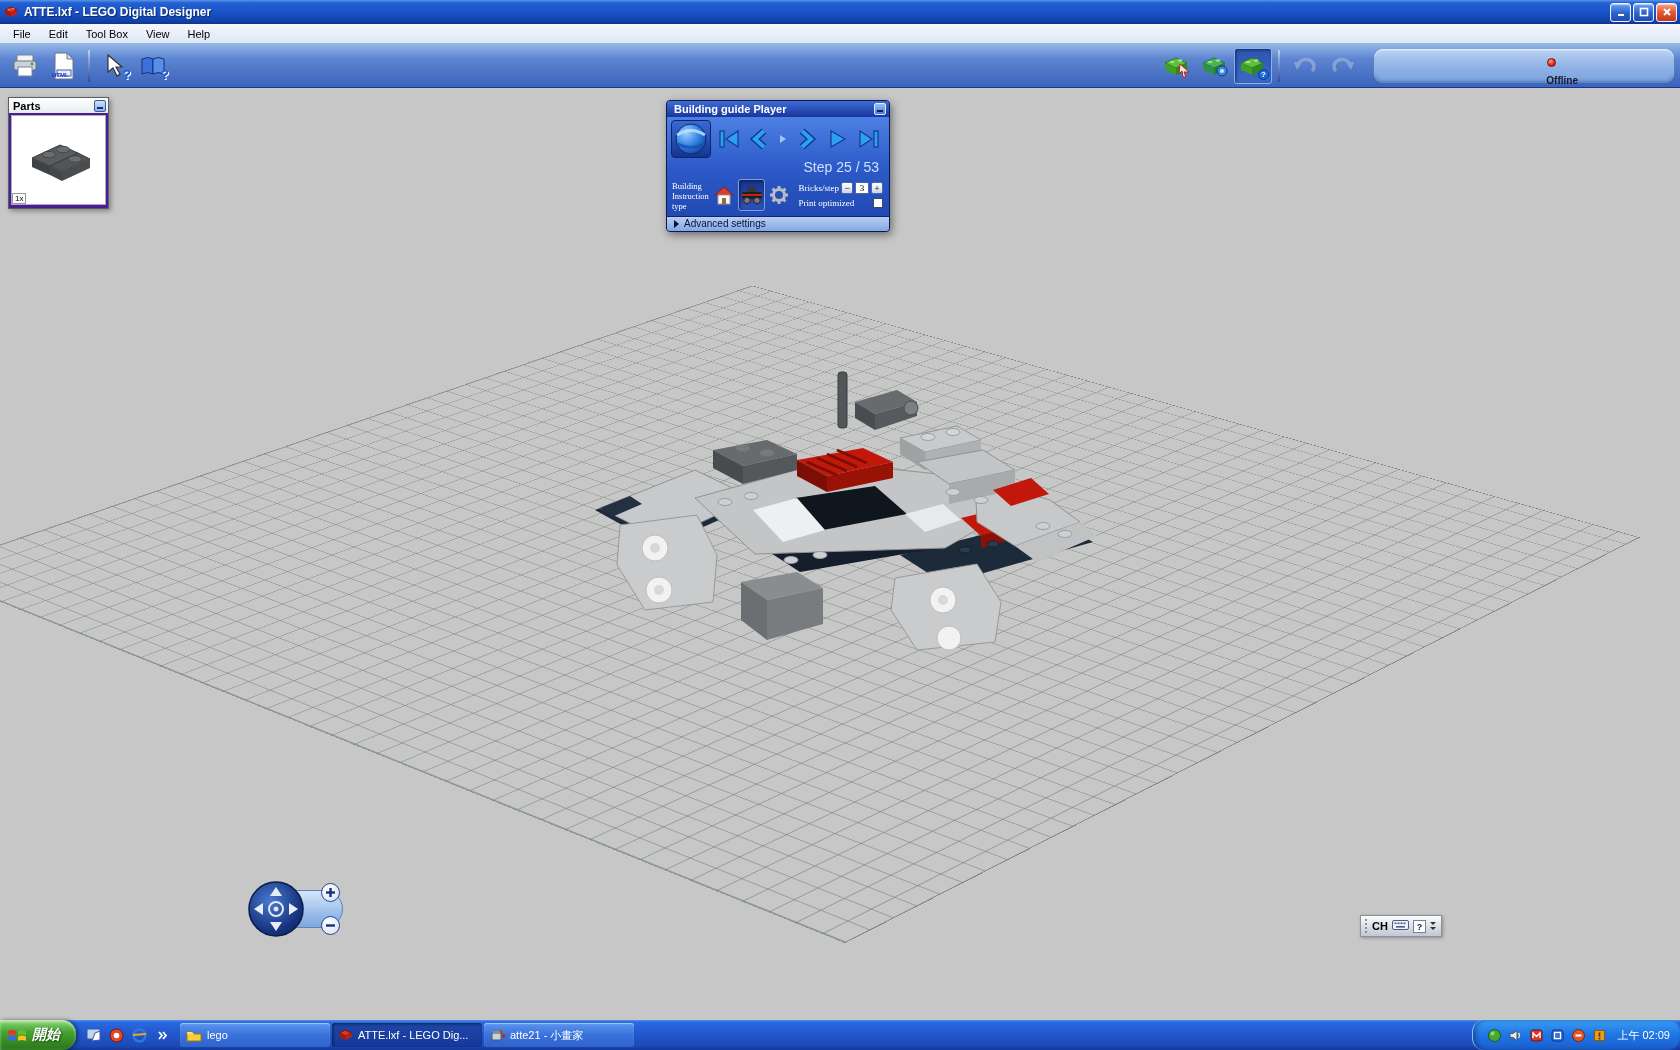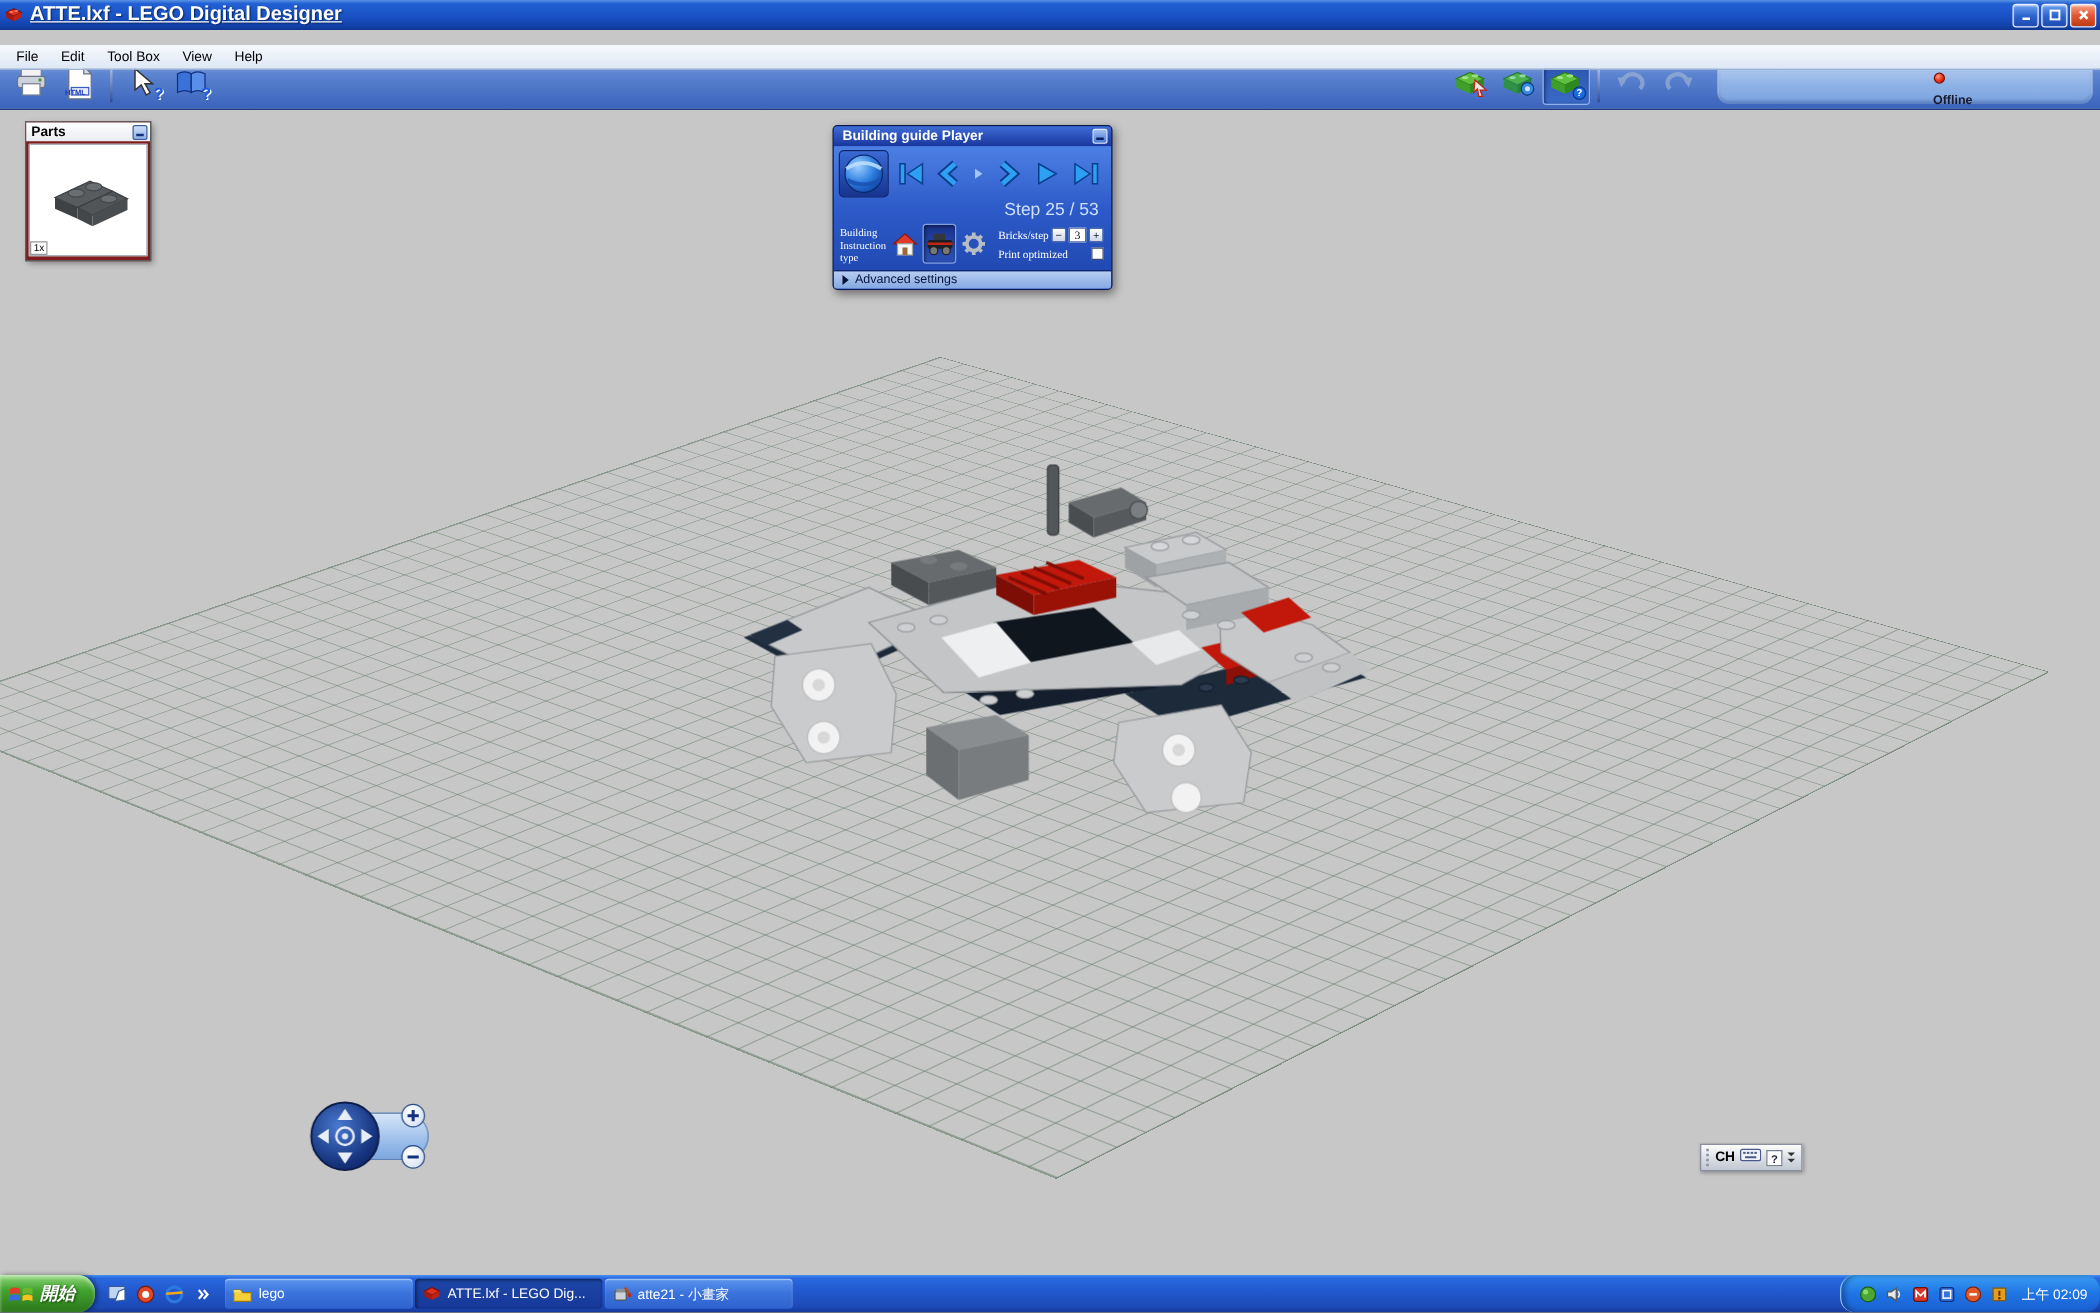--- a/index.html
+++ b/index.html
@@ -6,30 +6,30 @@
   html,body{width:1680px;height:1050px;overflow:hidden;}
   body{background:#000;}
   #screen{position:relative;width:1680px;height:1050px;background:#c6c7c6;
     font-family:"Liberation Sans",sans-serif;overflow:hidden;}
 
   
   .titlebar{position:absolute;top:0;left:0;right:0;height:24px;z-index:60;
     background:linear-gradient(180deg,#5a94e4 0%,#2260d4 12%,#1a51c4 55%,#1240a8 88%,#0d358e 100%);
     display:flex;align-items:center;padding:0 3px;gap:5px;}
   .app-icon{width:16px;height:16px;display:flex;align-items:center;justify-content:center;}
-  .title-text{color:#fff;font-weight:bold;font-size:16px;text-shadow:1px 1px 1px #0a2a66;flex:1;white-space:nowrap;overflow:hidden;text-decoration:underline;}
+  .title-text{color:#fff;font-weight:bold;font-size:12px;text-shadow:1px 1px 1px #0a2a66;flex:1;white-space:nowrap;overflow:hidden;}
   .win-controls{display:flex;gap:2px;}
   .wbtn{width:21px;height:19px;border-radius:3px;border:1px solid #eef;display:flex;align-items:center;justify-content:center;box-shadow:inset 0 1px 1px rgba(255,255,255,.6);}
   .wbtn.bmin,.wbtn.bmax{background:linear-gradient(180deg,#6aa0ee,#2a62cc 55%,#1c4cb0);}
   .wbtn.bclose{background:linear-gradient(180deg,#f6a284,#e25735 50%,#bf3a15);}
 
   
   .menubar{position:absolute;top:24px;left:0;right:0;height:20px;z-index:59;
     background:linear-gradient(180deg,#f6f8fc,#dde7f5);border-bottom:1px solid #9cb2d2;
-    display:flex;align-items:center;padding-left:4px;margin-top:12px;}
+    display:flex;align-items:center;padding-left:4px;}
   .menu-item{font-size:11px;color:#000;padding:3px 9px;cursor:default;}
 
   
   .toolbar{position:absolute;top:44px;left:0;right:0;height:44px;z-index:58;
     background:linear-gradient(180deg,#93b7e8 0%,#5c84d0 35%,#3a63bc 100%);
     border-bottom:1px solid #1d3a80;display:flex;align-items:center;padding:0 6px;}
   .tbtn{width:38px;height:36px;display:flex;align-items:center;justify-content:center;position:relative;border-radius:3px;}
   .tbtn.pressed{background:linear-gradient(180deg,#2c55ae,#3a6ac6);box-shadow:inset 1px 1px 3px rgba(0,10,60,.6);border:1px solid #8fb0e8;}
   .tbtn.disabled{opacity:.55;}
   .tb-sep{width:2px;height:32px;margin:0 6px;border-radius:1px;
@@ -50,22 +50,22 @@
   .viewport{position:absolute;top:88px;left:0;right:0;bottom:30px;background:#c6c7c6;overflow:hidden;}
   .grid-plane{position:absolute;left:47%;top:50%;width:900px;height:900px;
     background-image:
       repeating-linear-gradient(0deg,rgba(104,126,108,.55) 0 1px,transparent 1px 22px),
       repeating-linear-gradient(90deg,rgba(104,126,108,.55) 0 1px,transparent 1px 22px);
     border:1px solid rgba(104,126,108,.65);
     transform:translate(-50%,-50%) scaleX(1.35) perspective(3000px) rotateX(60deg) rotateZ(42deg);}
   .model{position:absolute;left:545px;top:262px;}
 
   
-  .parts-panel{position:absolute;left:20px;top:97px;width:101px;height:112px;z-index:20;
-    background:#7f1d1d;border:1px solid #5a5f66;box-shadow:2px 2px 5px rgba(0,0,0,.35);}
+  .parts-panel{position:absolute;left:8px;top:97px;width:101px;height:112px;z-index:20;
+    background:#4c1d95;border:1px solid #5a5f66;box-shadow:2px 2px 5px rgba(0,0,0,.35);}
   .pp-header{height:15px;display:flex;align-items:center;padding:0 2px 0 4px;background:linear-gradient(180deg,#fff,#e8ecf2);}
   .pp-title{flex:1;font-size:11px;font-weight:bold;color:#000;}
   .pp-min{width:12px;height:12px;border:1px solid #3a5a9c;border-radius:2px;
     background:linear-gradient(180deg,#cfe0f6,#8fb0e4);display:flex;align-items:center;justify-content:center;}
   .pp-body{position:relative;margin:2px;height:90px;border:1px solid #aab0b8;background:#fff;}
   .pp-qty{position:absolute;left:0;bottom:0;font-size:8px;color:#000;background:#fff;border:1px solid #999;padding:0 2px;line-height:9px;}
 
   
   .guide-panel{position:absolute;left:666px;top:100px;width:224px;z-index:25;border:1px solid #0a1a50;
     border-radius:4px;overflow:hidden;box-shadow:2px 3px 8px rgba(0,0,0,.45);background:#2c5ac8;}

